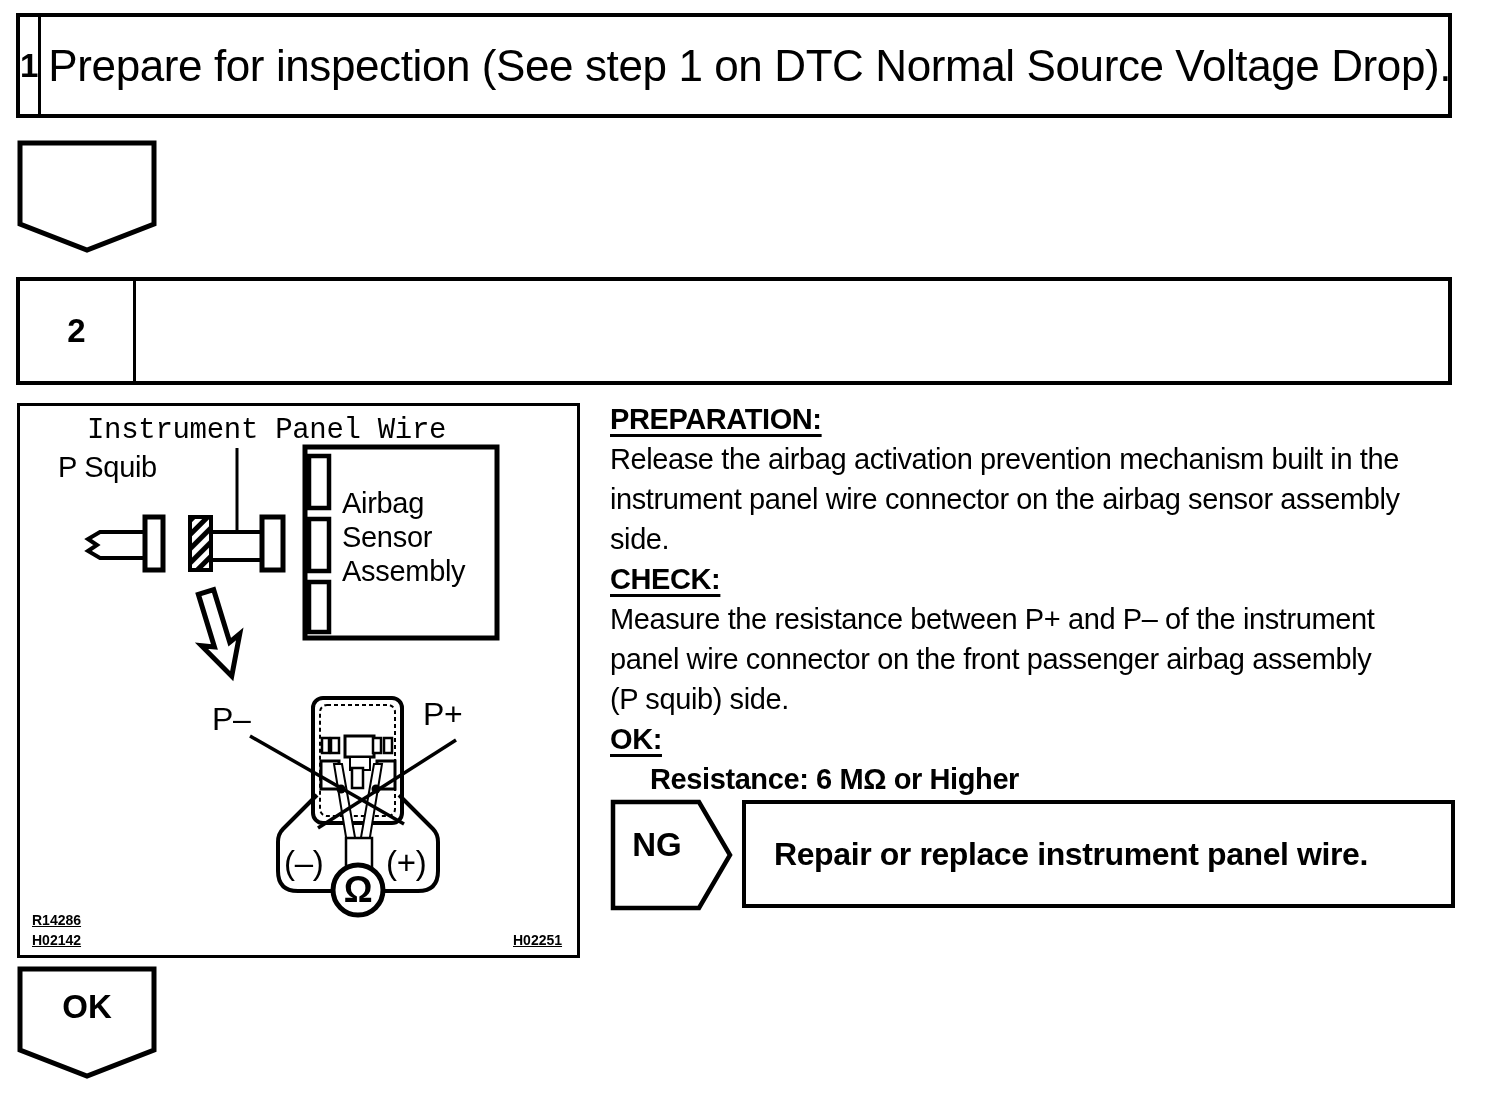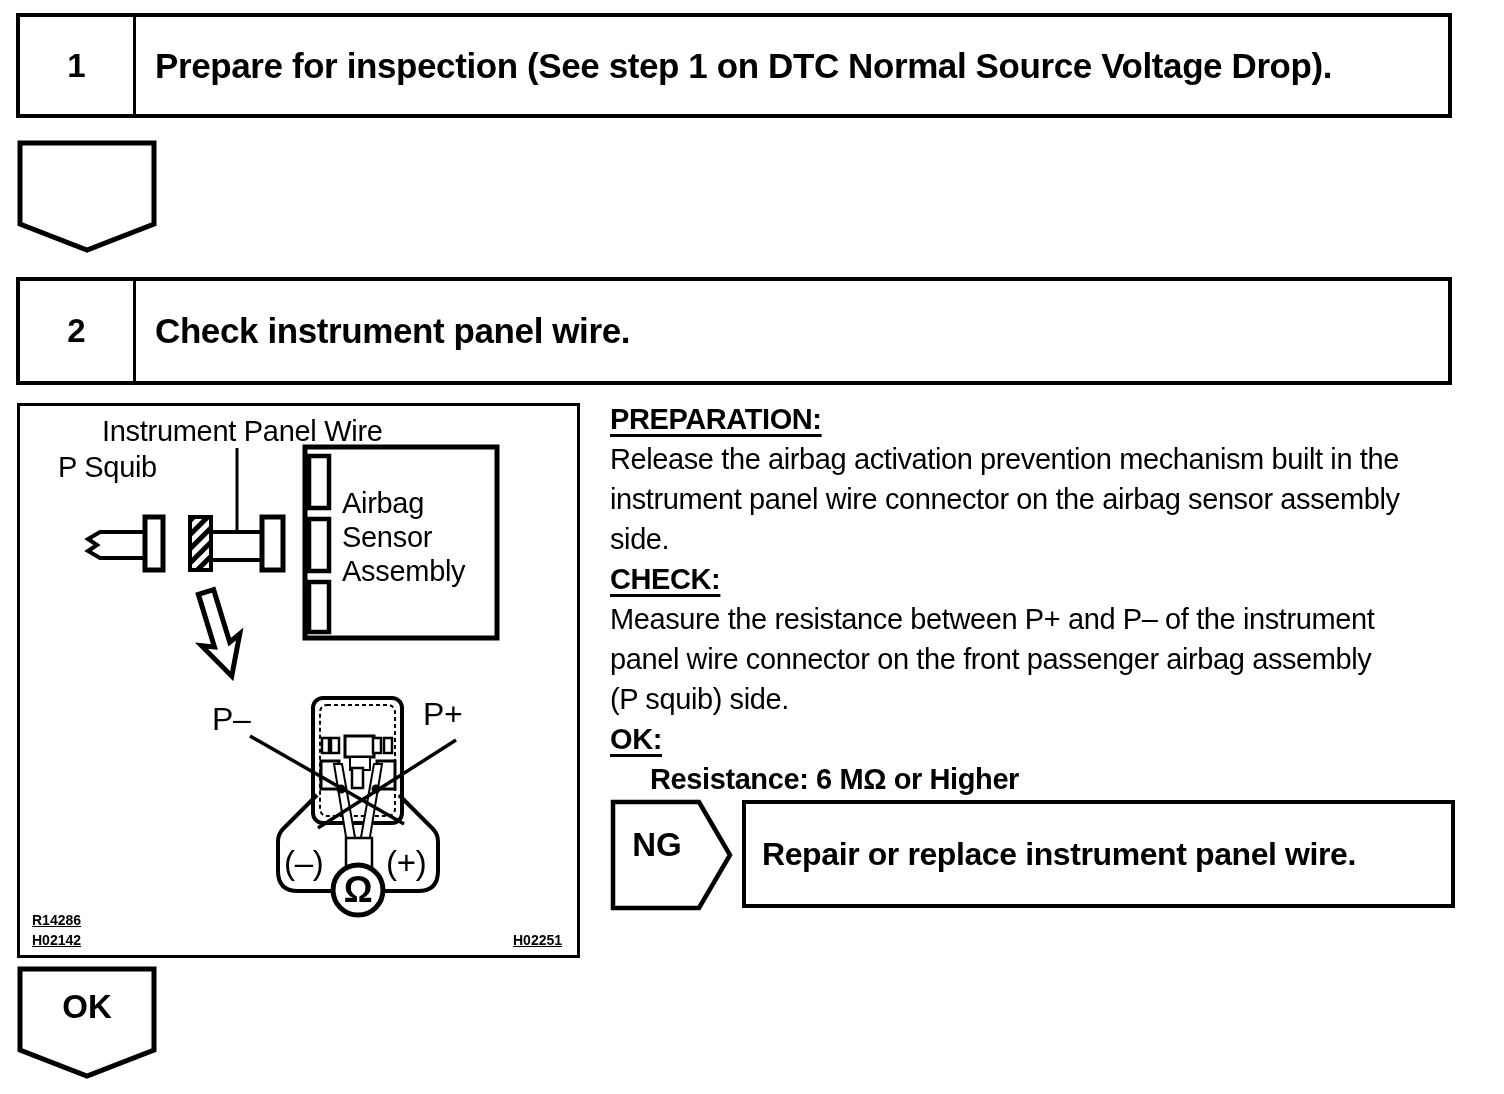--- a/index.html
+++ b/index.html
@@ -5,43 +5,43 @@
   html,body{margin:0;padding:0;background:#fff;}
   #page{position:relative;width:1504px;height:1094px;background:#fff;overflow:hidden;
         font-family:"Liberation Sans",sans-serif;color:#000;}
   .abs{position:absolute;}
 
   
   .step-box{position:absolute;left:16px;width:1436px;border:4px solid #000;background:#fff;
             display:flex;box-sizing:border-box;}
   .step-num{width:113px;border-right:3px solid #000;display:flex;align-items:center;
             justify-content:center;font-weight:bold;font-size:33px;}
-  .step-title{flex:1;display:flex;align-items:center;padding-left:19px;font-weight:bold;
-              font-size:35px;letter-spacing:-0.4px;white-space:nowrap;}
+  .step-title{flex:1;display:flex;align-items:center;padding-left:7px;font-weight:normal;
+              font-size:44px;letter-spacing:-0.4px;white-space:nowrap;}
 
   
   #instructions{position:absolute;left:610px;top:399px;width:885px;font-size:29px;
                 line-height:40px;letter-spacing:-0.4px;}
   .head{font-weight:bold;text-decoration:underline;text-decoration-thickness:3px;
         text-underline-offset:5px;}
   .body-text{white-space:pre-line;margin:0;}
   .spec{font-weight:bold;padding-left:40px;}
 
   
   #diagram-panel{position:absolute;left:17px;top:403px;width:563px;height:555px;
                  border:3px solid #000;box-sizing:border-box;background:#fff;}
   .dlabel{position:absolute;font-size:29px;letter-spacing:-0.3px;line-height:34px;}
   .dcode{position:absolute;font-size:14px;font-weight:bold;letter-spacing:0;text-decoration:underline;}
 
   
   #ng-text{position:absolute;left:610px;top:799px;width:94px;height:92px;display:flex;
            align-items:center;justify-content:center;font-weight:bold;font-size:33px;}
   #repair-box{position:absolute;left:742px;top:800px;width:713px;height:108px;
               border:4px solid #000;box-sizing:border-box;display:flex;align-items:center;
-              padding-left:16px;font-weight:bold;font-size:32px;letter-spacing:-0.4px;}
+              padding-left:28px;font-weight:bold;font-size:32px;letter-spacing:-0.4px;}
 
   
   #ok-text{position:absolute;left:16px;top:988px;width:142px;text-align:center;
            font-weight:bold;font-size:33px;}
   svg{display:block;}
 </style>
 </head>
 <body>
 
 <div id="page">
@@ -50,21 +50,20 @@
     <div class="step-num">1</div>
     <div class="step-title">Prepare for inspection (See step 1 on DTC Normal Source Voltage Drop).</div>
   </div>
 
   <svg class="abs" style="left:16px;top:139px;" width="142" height="114" viewBox="0 0 142 114">
     <polygon points="4,4 138,4 138,85 71,111 4,85" fill="#fff" stroke="#000" stroke-width="5"></polygon>
   </svg>
 
   <div class="step-box" style="top:277px;height:108px;">
     <div class="step-num">2</div>
-    <div class="step-title">Check instrument panel wire.</div>
   </div>
 
   <div id="diagram-panel"></div>
 
   <svg class="abs" style="left:20px;top:406px;" width="557" height="549" viewBox="20 406 557 549">
     <defs>
       <pattern id="hatch" width="10" height="10" patternUnits="userSpaceOnUse" patternTransform="rotate(45)">
         <rect width="10" height="10" fill="#fff"></rect>
         <rect width="5" height="10" fill="#000"></rect>
       </pattern>
@@ -106,21 +105,21 @@
     <rect x="346" y="838" width="26" height="30" fill="#fff" stroke="#000" stroke-width="2.5"></rect>
     <circle cx="341" cy="789" r="4.5" fill="#000"></circle>
     <circle cx="376" cy="789" r="4.5" fill="#000"></circle>
 
     <circle cx="358" cy="890" r="25" fill="#fff" stroke="#000" stroke-width="5"></circle>
 
     <line x1="250" y1="736" x2="404" y2="824" stroke="#000" stroke-width="3.5"></line>
     <line x1="456" y1="740" x2="318" y2="828" stroke="#000" stroke-width="3.5"></line>
   </svg>
 
-  <div class="dlabel" style="left:102px;top:414px;">Instrument Panel Wire</div>
+  <div class="dlabel" style="left:87px;top:414px;font-family:Liberation Mono, monospace;">Instrument Panel Wire</div>
   <div class="dlabel" style="left:58px;top:450px;">P Squib</div>
   <div class="dlabel body-text" style="left:342px;top:486px;">Airbag
 Sensor
 Assembly</div>
   <div class="dlabel" style="left:212px;top:702px;font-size:32px;">P–</div>
   <div class="dlabel" style="left:423px;top:697px;font-size:32px;">P+</div>
   <div class="dlabel" style="left:284px;top:846px;font-size:33px;">(–)</div>
   <div class="dlabel" style="left:386px;top:846px;font-size:33px;">(+)</div>
   <div class="dlabel" style="left:333px;top:867px;width:50px;text-align:center;font-weight:bold;font-size:36px;line-height:46px;">Ω</div>
   <div class="dcode" style="left:32px;top:912px;">R14286</div>

